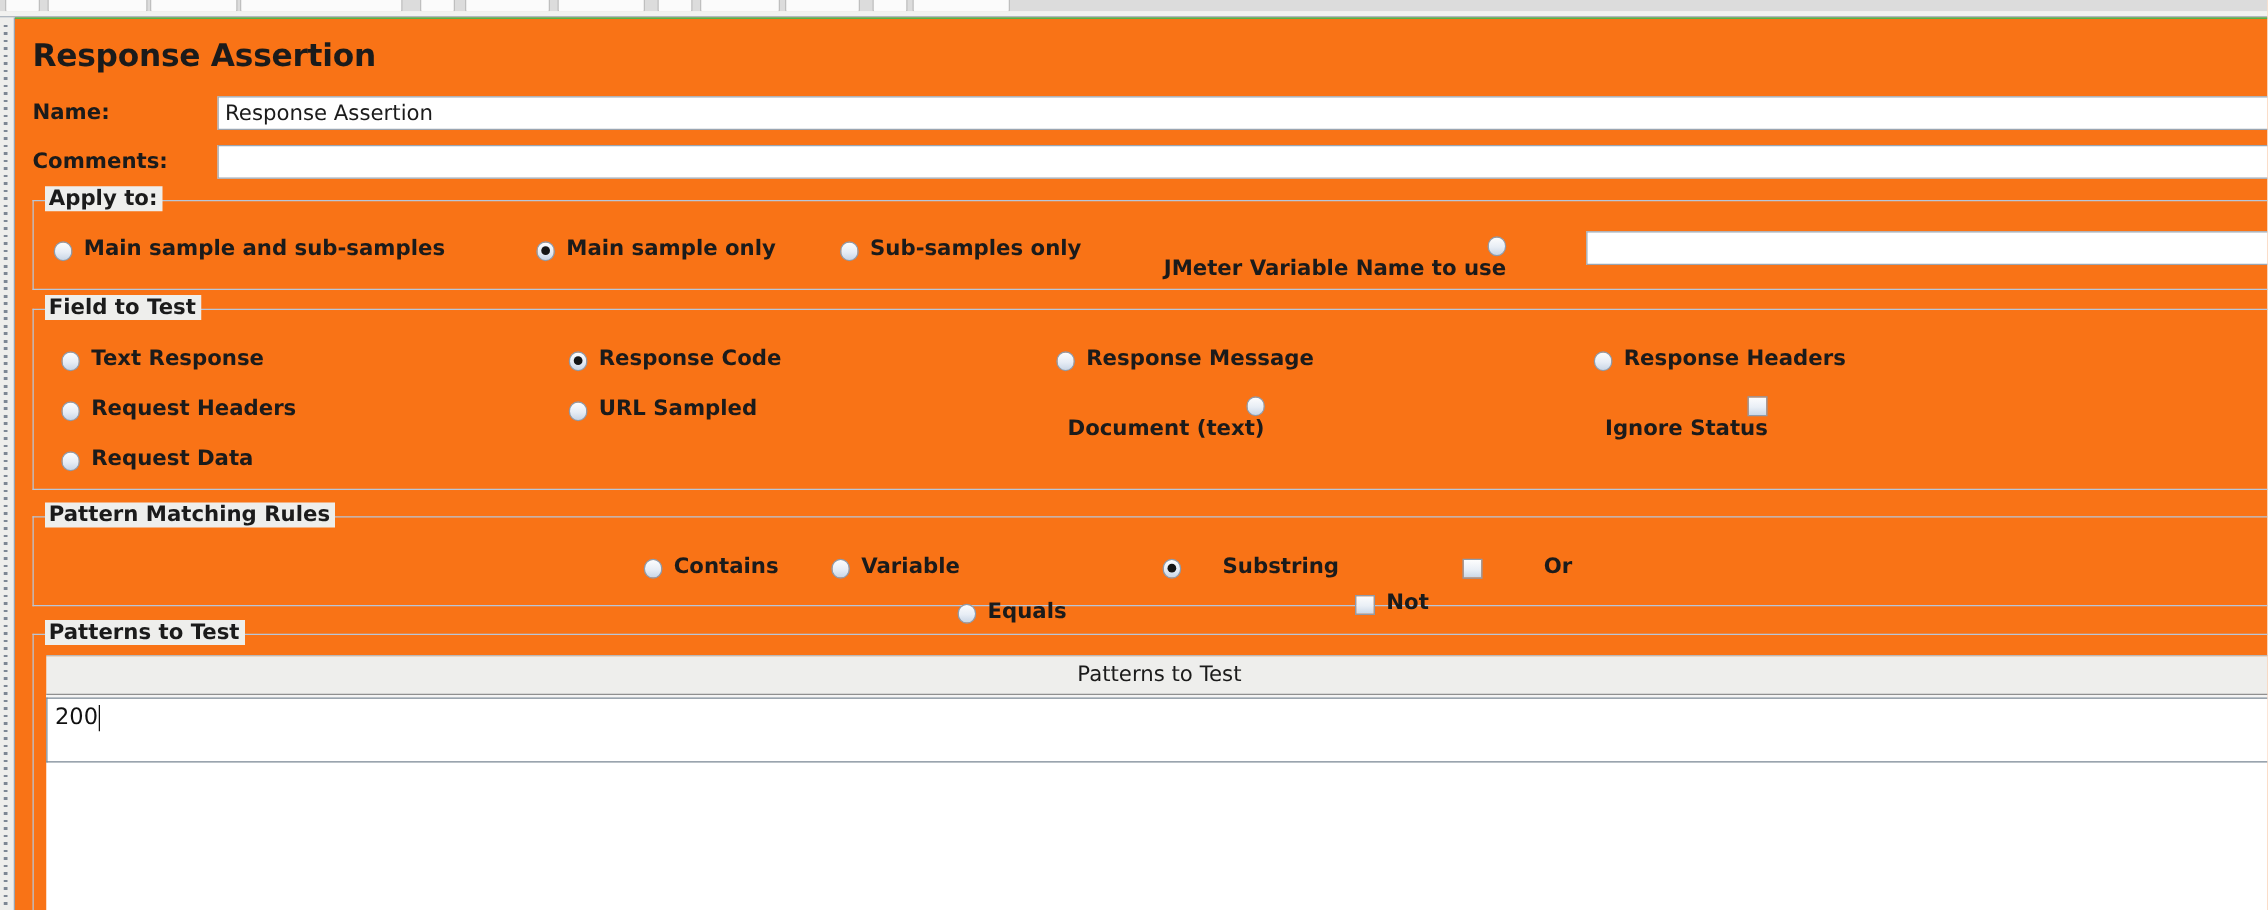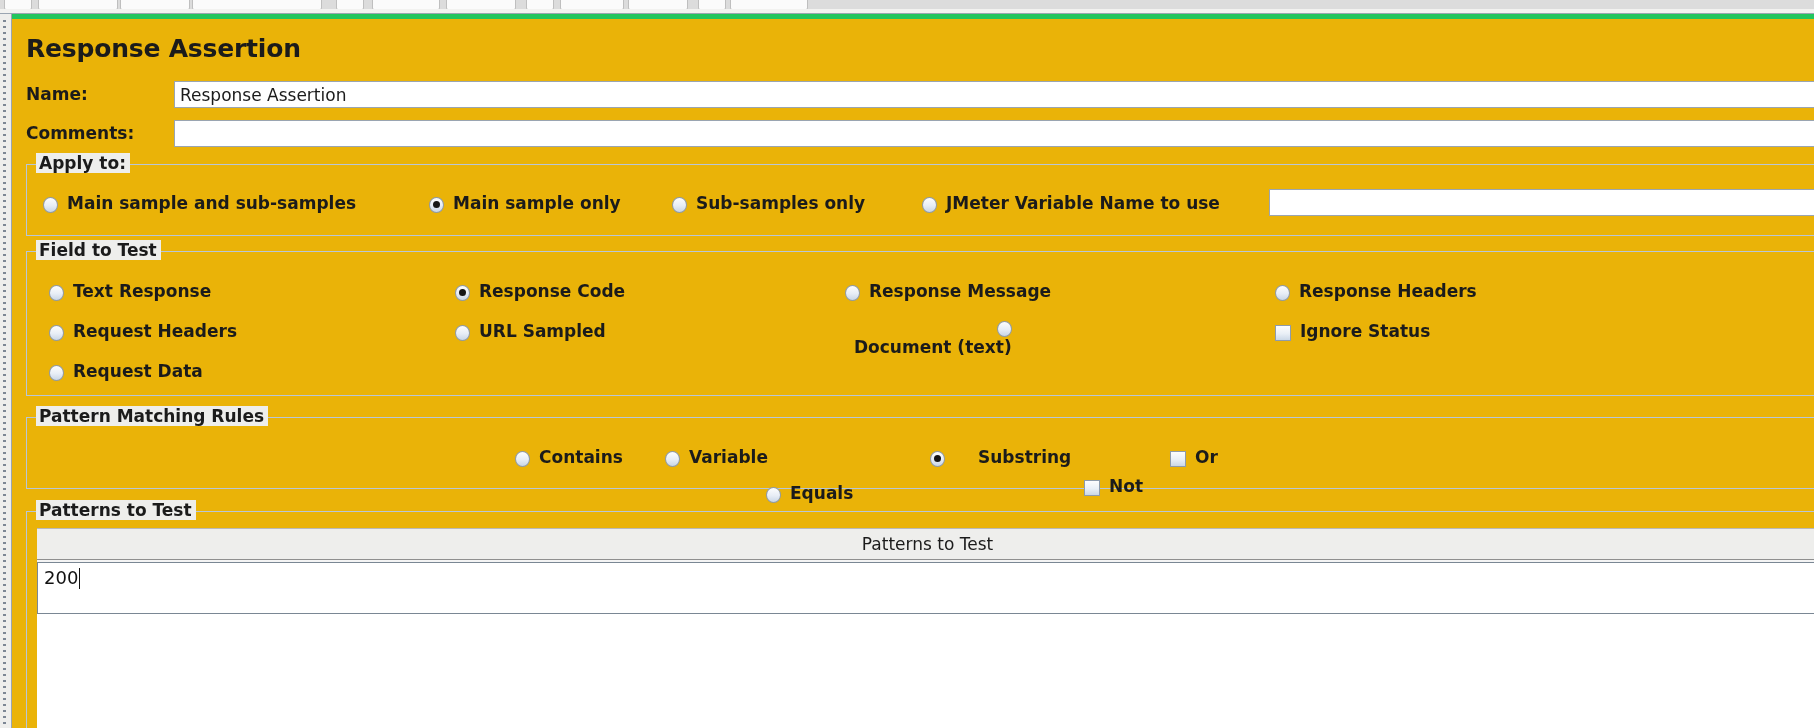--- a/index.html
+++ b/index.html
@@ -66,22 +66,22 @@
     );
   }
 
   
   .panel {
     position: absolute;
     left: 12px;
     top: 14px;
     right: 0;
     bottom: 0;
-    background: #eab308;
-    border-top: 5px solid #22c55e;
+    background: #f97316;
+    border-top: 1px solid #22c55e;
     padding: 0;
     box-sizing: border-box;
   }
 
   .panel-title {
     position: absolute;
     left: 14px;
     top: 15px;
     font-size: 25px;
     font-weight: bold;
@@ -307,21 +307,21 @@
       <div class="opt" style="left:402px;top:28px;">
         <span class="radio checked"></span>
         <span class="opt-label">Main sample only</span>
       </div>
 
       <div class="opt" style="left:645px;top:28px;">
         <span class="radio"></span>
         <span class="opt-label">Sub-samples only</span>
       </div>
 
-      <div class="opt" style="left:895px;top:28px;">
+      <div class="opt" style="left:895px;top:28px;flex-direction:column;">
         <span class="radio"></span>
         <span class="opt-label">JMeter Variable Name to use</span>
       </div>
 
       <div class="inline-input" style="left:1242px;right:-4px;top:24px;"></div>
     </div>
 
     <div class="group" style="top:232px;height:145px;">
       <div class="group-title">Field to Test</div>
 
@@ -347,21 +347,21 @@
         <span class="opt-label">Request Headers</span>
       </div>
       <div class="opt" style="left:428px;top:69px;">
         <span class="radio"></span>
         <span class="opt-label">URL Sampled</span>
       </div>
       <div class="opt" style="left:818px;top:69px;flex-direction:column;">
         <span class="radio"></span>
         <span class="opt-label">Document (text)</span>
       </div>
-      <div class="opt" style="left:1248px;top:69px;">
+      <div class="opt" style="left:1248px;top:69px;flex-direction:column;">
         <span class="checkbox"></span>
         <span class="opt-label">Ignore Status</span>
       </div>
 
       <div class="opt" style="left:22px;top:109px;">
         <span class="radio"></span>
         <span class="opt-label">Request Data</span>
       </div>
     </div>
 
@@ -381,21 +381,21 @@
         <span class="opt-label">Equals</span>
       </div>
       <div class="opt" style="left:903px;top:29px;gap:24px;">
         <span class="radio checked"></span>
         <span class="opt-label">Substring</span>
       </div>
       <div class="opt" style="left:1057px;top:29px;margin-top:29px;">
         <span class="checkbox"></span>
         <span class="opt-label">Not</span>
       </div>
-      <div class="opt" style="left:1143px;top:29px;">
+      <div class="opt" style="left:1143px;top:29px;gap:40px;">
         <span class="checkbox"></span>
         <span class="opt-label">Or</span>
       </div>
     </div>
 
     <div class="group" style="top:492px;bottom:-60px;">
       <div class="group-title">Patterns to Test</div>
 
       <div class="table-wrap">
         <div class="table-header">

